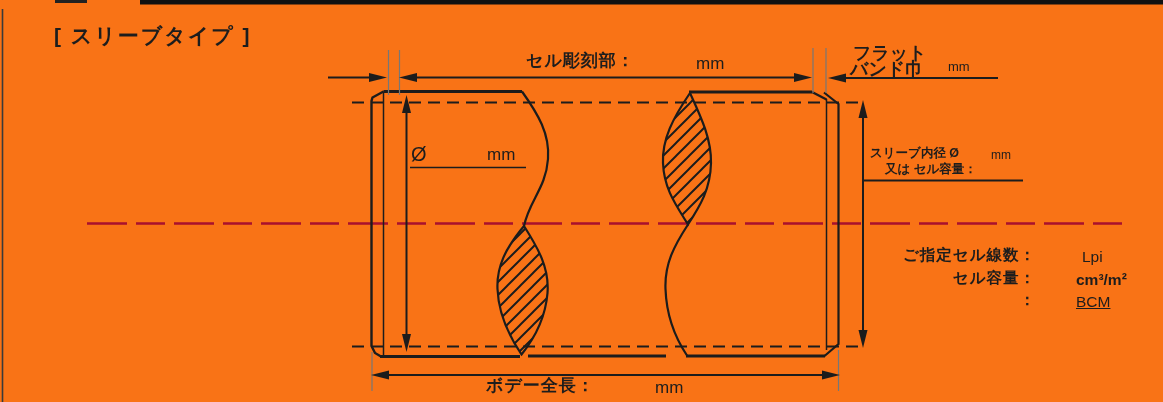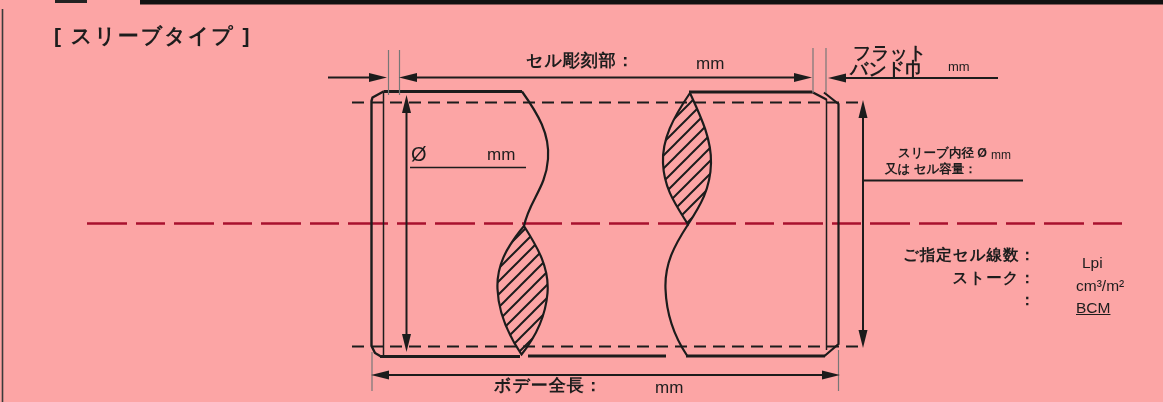--- a/index.html
+++ b/index.html
@@ -1,34 +1,34 @@
 <!DOCTYPE html>
 <html><head>
 <meta charset="utf-8">
 <style>
   html,body{margin:0;padding:0;background:#e8e8e8;}
   .canvas{
     position:relative;
     width:1163px;height:402px;
-    background:#fca5a5;
+    background:#f97316;
     overflow:hidden;
     font-family:"Liberation Sans", sans-serif;
     color:#1d1d1d;
   }
   svg{position:absolute;left:0;top:0;}
   .lbl{position:absolute;white-space:nowrap;line-height:1.1;color:#1d1d1d;}
   .t-title{font-size:21px;letter-spacing:2px;font-weight:bold;}
   .t-dim{font-size:17px;font-weight:bold;letter-spacing:1px;}
   .t-unit{font-size:17px;}
   .t-small{font-size:18px;font-weight:bold;}
   .t-small-unit{font-size:13px;}
   .t-note{font-size:12.5px;font-weight:bold;}
   .t-note-unit{font-size:12px;}
   .t-spec{font-size:15.5px;font-weight:bold;letter-spacing:1px;}
-  .t-spec-val{font-size:15.5px;margin-top:6px;}
+  .t-spec-val{font-size:15.5px;}
   .t-phi{font-size:20px;}
   .right-align{text-align:right;}
 </style>
 </head>
 <body>
 
 <div class="canvas">
 
   <svg width="1163" height="402" viewBox="0 0 1163 402">
     <defs>
@@ -126,29 +126,29 @@
   <div class="lbl t-dim" style="left:526px;top:52px;">セル彫刻部：</div>
   <div class="lbl t-unit" style="left:696px;top:55px;">mm</div>
 
   <div class="lbl t-small" style="left:853px;top:44px;">フラット</div>
   <div class="lbl t-small" style="left:850px;top:60px;">バンド巾</div>
   <div class="lbl t-small-unit" style="left:948px;top:60px;">mm</div>
 
   <div class="lbl t-phi" style="left:411px;top:143px;">Ø</div>
   <div class="lbl t-unit" style="left:487px;top:146px;">mm</div>
 
-  <div class="lbl t-note" style="left:870px;top:147px;margin-left:28px;">スリーブ内径 Ø</div>
+  <div class="lbl t-note" style="left:870px;top:147px;">スリーブ内径 Ø</div>
   <div class="lbl t-note-unit" style="left:991px;top:149px;">mm</div>
   <div class="lbl t-note" style="left:885px;top:163px;">又は  セル容量：</div>
 
   <div class="lbl t-spec right-align" style="right:127px;top:246px;text-align:center;">ご指定セル線数：</div>
   <div class="lbl t-spec-val" style="left:1082px;top:248px;">Lpi</div>
 
-  <div class="lbl t-spec right-align" style="right:127px;top:269px;">ストーク：</div>
-  <div class="lbl t-spec-val" style="left:1076px;top:271px;">cm³/m²</div>
+  <div class="lbl t-spec right-align" style="right:127px;top:269px;">セル容量：</div>
+  <div class="lbl t-spec-val" style="left:1076px;top:271px;font-weight:bold;">cm³/m²</div>
 
   <div class="lbl t-spec right-align" style="right:127px;top:291px;">：</div>
   <div class="lbl t-spec-val" style="left:1076px;top:293px;text-decoration:underline;">BCM</div>
 
-  <div class="lbl t-dim" style="left:486px;top:377px;margin-left:8px;">ボデー全長：</div>
+  <div class="lbl t-dim" style="left:486px;top:377px;">ボデー全長：</div>
   <div class="lbl t-unit" style="left:655px;top:379px;">mm</div>
 
 </div>
 
 </body></html>

